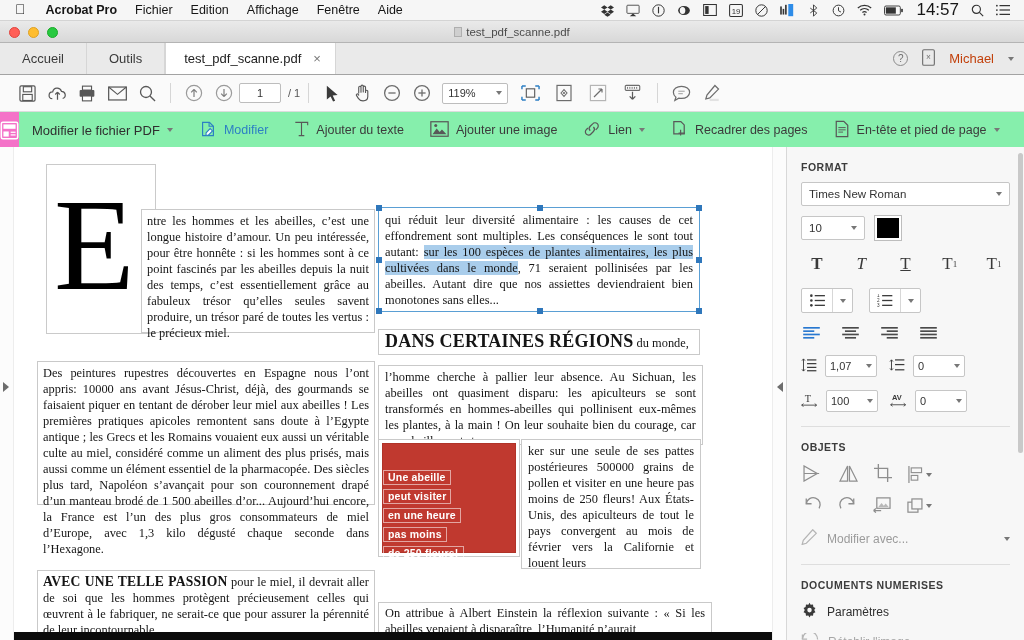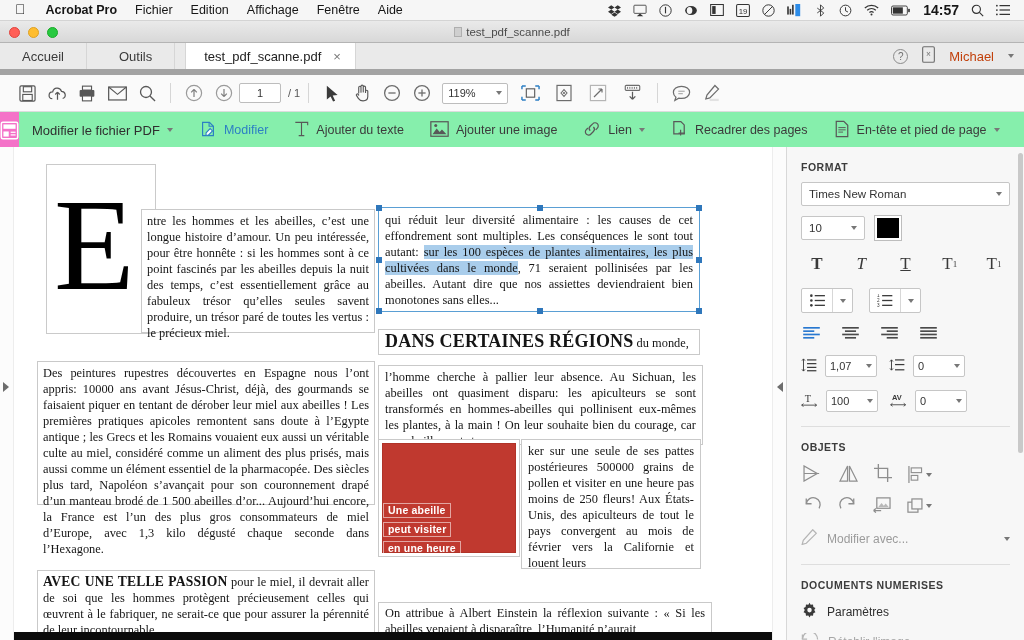--- a/index.html
+++ b/index.html
@@ -18,41 +18,41 @@
     height:21px; background:#f6f6f6; border-bottom:1px solid #d4d4d4;
     display:flex; align-items:center; padding:0 8px; gap:0px;
     font-size:12.5px; color:#161616;
   }
   .apple-logo { font-size:14px; padding:0 11px 0 7px; line-height:1; position:relative; top:-1px;}
   .menubar .mi { padding:0 9px; white-space:nowrap; line-height:21px; }
   .menubar .mi.bold { font-weight:bold; }
   .menubar .spacer { flex:1; }
   .menubar .sicon { padding:0 6px; display:flex; align-items:center; justify-content:center; height:21px;}
   .menubar .sicon svg { display:block; }
-  .clock { padding:0 6px; font-size:14px;font-weight:bold; }
+  .clock { padding:0 6px; font-size:17px; }
 
   
   .titlebar {
     height:22px; position:relative;
     background:linear-gradient(#eaeaea,#d8d8d8);
     border-bottom:1px solid #b4b4b4;
     display:flex; align-items:center; justify-content:center;
   }
   .traffic { position:absolute; left:9px; top:6px; display:flex; gap:8px; }
   .traffic i { width:11px; height:11px; border-radius:50%; display:block; }
   .tl-red{background:#ff5f57;border:1px solid #e0443e;}
   .tl-yellow{background:#ffbd2e;border:1px solid #dea123;}
   .tl-green{background:#28c940;border:1px solid #1aab29;}
   .win-title { font-size:11.5px; color:#4b4b4b; display:flex; align-items:center; gap:4px;}
   .doc-glyph { width:8px; height:10px; background:#cfcfcf; border:1px solid #aeaeae; display:inline-block; }
 
   
   .tabstrip {
-    height:32px; background:#eaeaea; border-bottom:6px solid #a3a3a3;
-    display:flex; align-items:stretch; position:relative;gap:10px;
+    height:32px; background:#eaeaea; border-bottom:1px solid #a3a3a3;
+    display:flex; align-items:stretch; position:relative;
   }
   .tabstrip .ttab {
     padding:0 22px; display:flex; align-items:center; font-size:13px; color:#3a3a3a;
     border-right:1px solid #d6d6d6; height:100%;
   }
   .tabstrip .ttab.doc {
     background:#fff; color:#222; padding:0 14px 0 18px; gap:12px;
     border-left:1px solid #d6d6d6;
   }
   .tabstrip .ttab.doc .x { color:#777; font-size:13px; }
@@ -582,21 +582,21 @@
         </div>
 
         <div class="blk" style="left:350px; top:218px; width:325px; height:80px;">
           <div class="inner" style="padding:3px 6px;">
               <p>l’homme cherche à pallier leur absence. Au Sichuan, les abeilles ont quasiment disparu: les apiculteurs se sont transformés en hommes-abeilles qui pollinisent eux-mêmes les plantes, à la main ! On leur souhaite bien du courage, car une abeille peut stoc-</p>
             </div>
         </div>
 
         <div class="blk" style="left:350px; top:292px; width:142px; height:118px;"></div>
         <div class="redbox" style="left:354px; top:296px; width:134px; height:110px;">
-          <div style="padding:26px 0 0 0;margin-top:33px;">
+          <div style="padding:26px 0 0 0;">
             <span class="line">Une abeille</span><br>
             <span class="line">peut visiter</span><br>
             <span class="line">en une heure</span><br>
             <span class="line">pas moins</span><br>
             <span class="line">de 250 fleurs!</span>
           </div>
         </div>
 
         <div class="blk" style="left:493px; top:292px; width:180px; height:130px; overflow:hidden;">
           <div class="inner" style="padding:3px 6px;">

